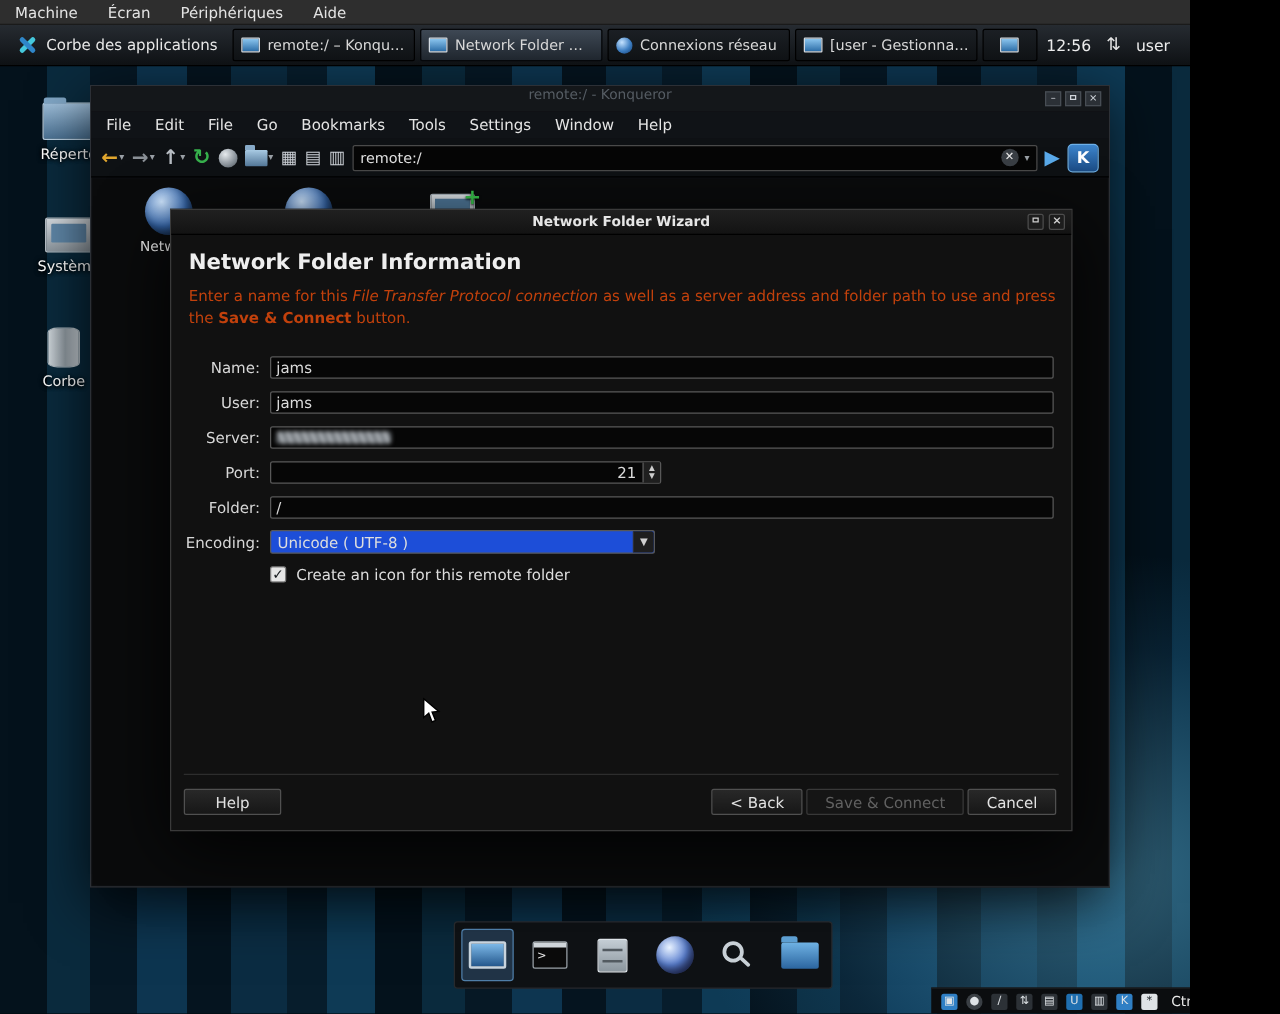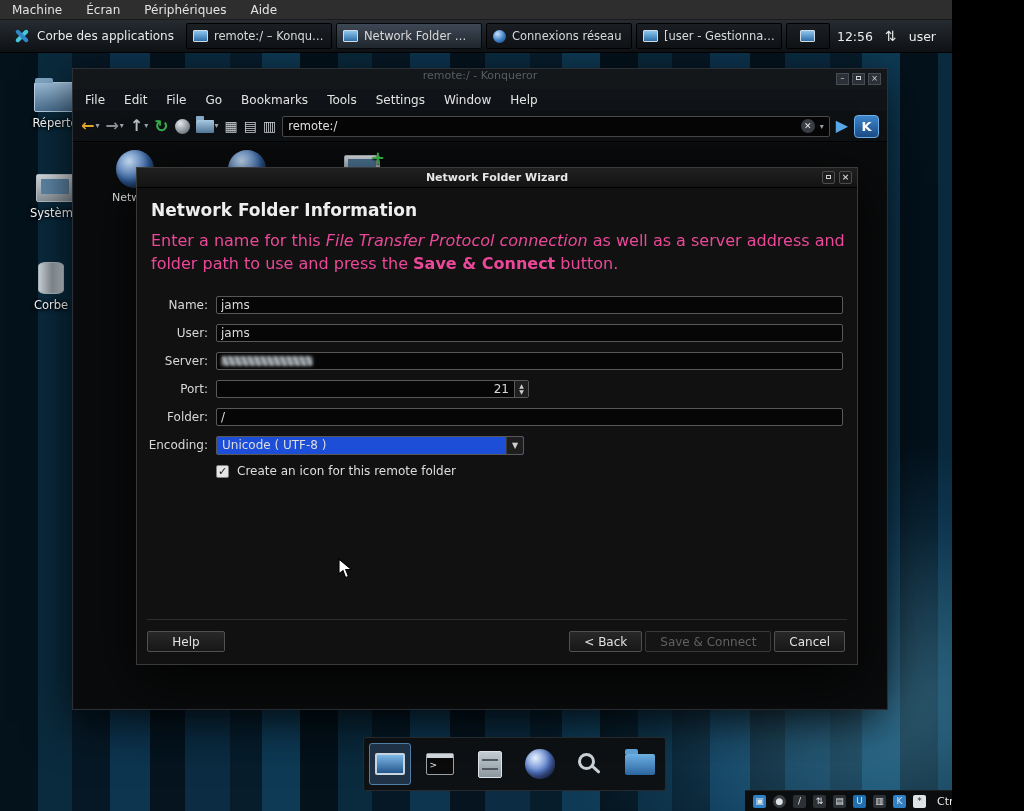--- a/index.html
+++ b/index.html
@@ -85,21 +85,21 @@
   
   .dialog{position:absolute;left:136px;top:167px;width:722px;height:498px;background:#111;border:1px solid #3a3a3a;
           box-shadow:0 16px 54px rgba(0,0,0,.85);z-index:5;font-size:12px}
   .dlg-title{height:20px;background:linear-gradient(#202020,#131313);border-bottom:1px solid #000;display:flex;
              align-items:center;justify-content:center;color:#e6e6e6;font-size:11px;font-weight:bold;position:relative}
   .dlg-btns{position:absolute;right:5px;top:3px;display:flex;gap:4px}
   .dbtn{width:13px;height:13px;background:#1d1d1d;border:1px solid #4c4c4c;border-radius:2px;color:#cfcfcf;
         font-size:9px;line-height:11px;text-align:center}
   .dbtn .boxglyph{display:inline-block;width:5px;height:4px;border:1px solid #cfcfcf;vertical-align:middle;margin-bottom:2px}
   .dlg-heading{margin:12px 14px 0;color:#eeeeee;font-size:17px;font-weight:bold}
-  .dlg-desc{margin:9px 14px 0;color:#ec4899;font-size:16px;line-height:1.45;width:694px}
+  .dlg-desc{margin:9px 14px 0;color:#c2410c;font-size:12px;line-height:1.45;width:694px}
   .form{margin-top:16px}
   .frow{display:flex;align-items:center;height:28px;padding-left:2px}
   .flabel{width:69px;text-align:right;color:#d8d8d8;font-size:12px;margin-right:8px;flex:none}
   .tinput{height:18px;background:#060606;border:1px solid #585858;border-radius:2px;color:#dadada;font-size:12px;
           padding:0 4px;font-family:inherit;outline:none}
   .wide{width:627px}
   .server-wrap{width:627px;height:18px;background:#060606;border:1px solid #585858;border-radius:2px;display:flex;align-items:center;padding:0 4px}
   .redact{width:92px;height:10px;border-radius:3px;filter:blur(1.5px);
           background:repeating-linear-gradient(68deg,#9aa0a6 0 2px,#565b60 2px 4px,#b8bcc0 4px 6px)}
   .port-wrap{width:313px;position:relative}

